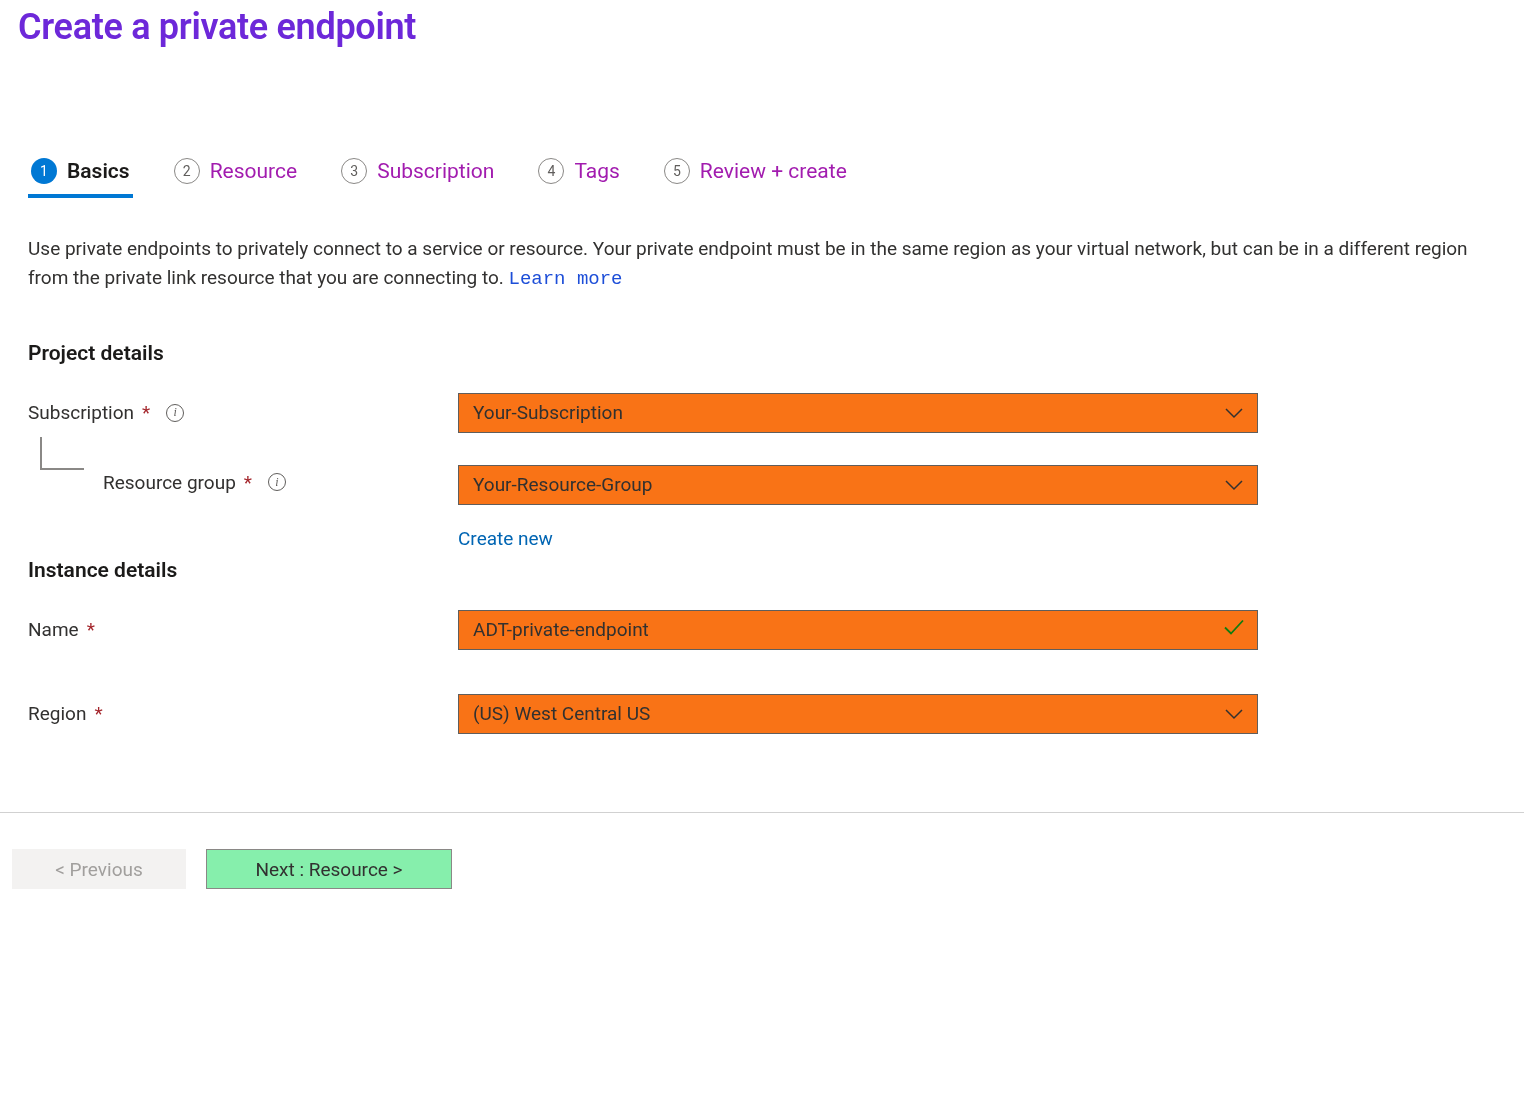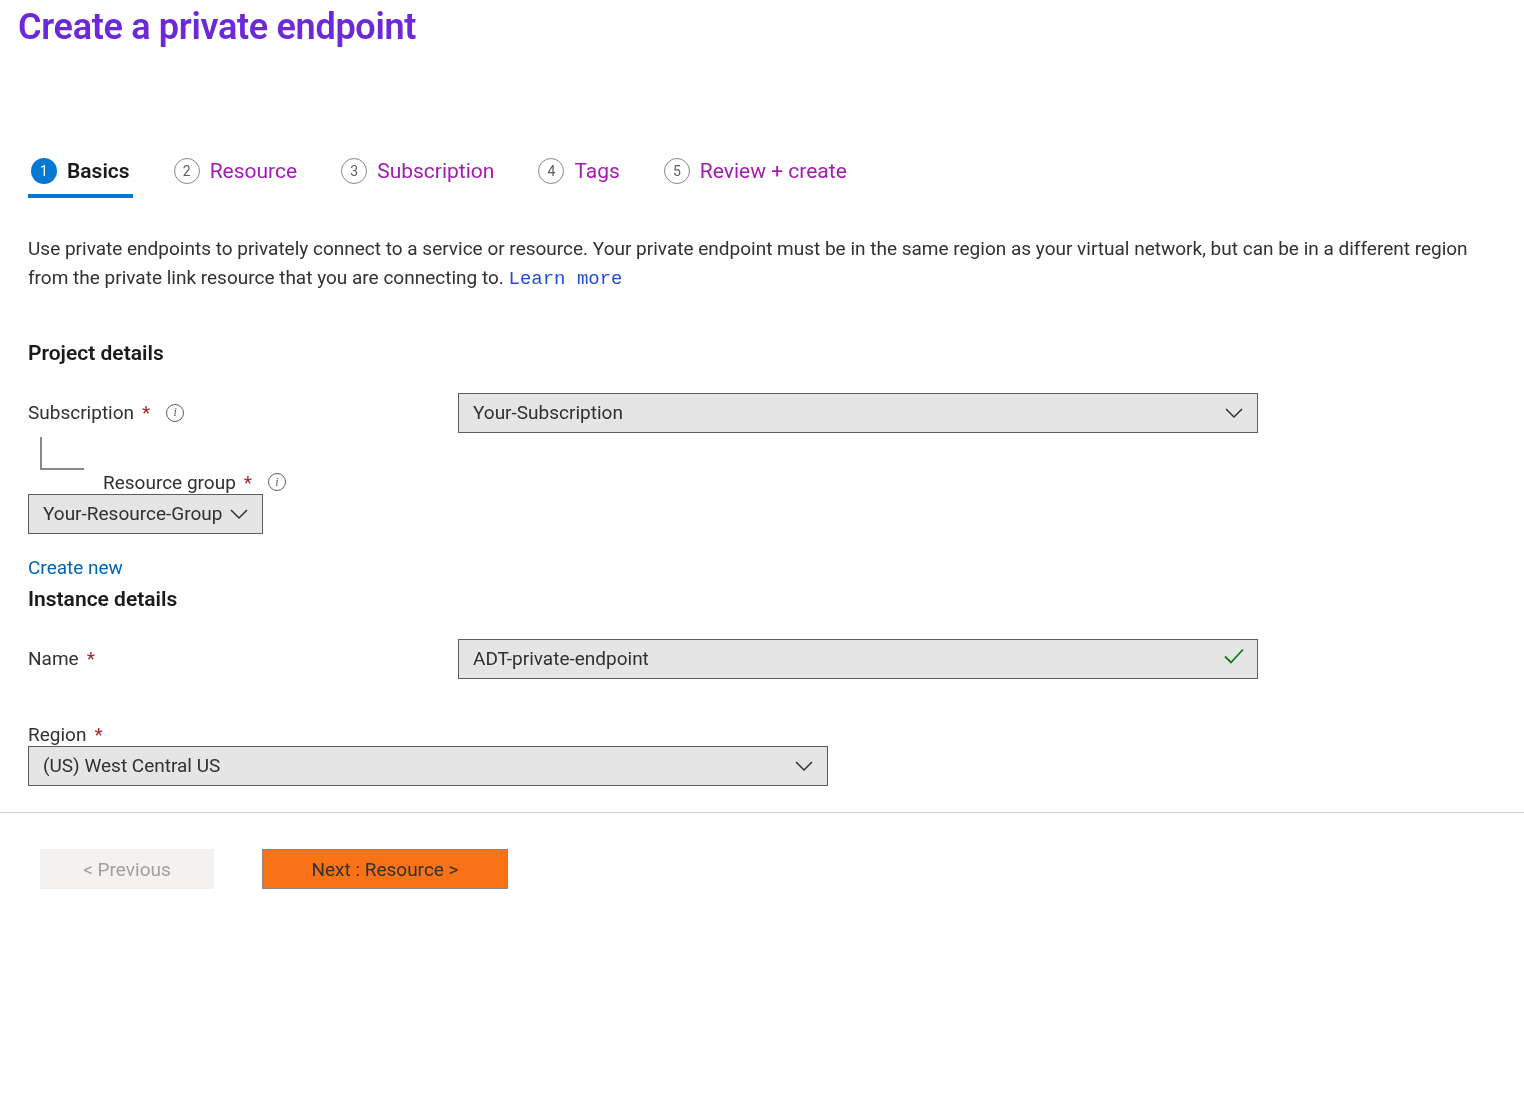--- a/index.html
+++ b/index.html
@@ -149,21 +149,21 @@
       flex: 1;
       max-width: 800px;
     }
     .select-box, .text-input {
       width: 100%;
       height: 40px;
       border: 1px solid #605e5c;
       padding: 0 40px 0 14px;
       font-size: 19px;
       color: #323130;
-      background: #e5e5e5;
+      background: #f97316;
       position: relative;
       display: flex;
       align-items: center;
       cursor: pointer;
     }
     .text-input { cursor: text; }
     .text-input input {
       border: none;
       outline: none;
       width: 100%;
@@ -186,59 +186,58 @@
       transform: translateY(-50%);
     }
     .create-new-link {
       display: block;
       margin-top: 22px;
       color: #0065b3;
       font-size: 19px;
       text-decoration: none;
       cursor: pointer;
     }
-    .section-gap { margin-bottom: 72px; flex-direction: column; }
+    .section-gap { margin-bottom: 72px; }
     .footer {
       position: absolute;
       top: 812px;
       left: 0;
       right: 0;
       border-top: 1px solid #d1d1d1;
       padding: 36px 0 0 12px;
       display: flex;
       gap: 20px;
     }
     .btn {
       height: 40px;
       padding: 0 22px;
       font-size: 19px;
       display: flex;
       align-items: center;
       justify-content: center;
       cursor: pointer;
       border: none;
       font-family: inherit;
-      margin-left: 28px;
     }
     .btn-prev {
       background: #f3f2f1;
       color: #a19f9d;
       cursor: not-allowed;
       min-width: 174px;
     }
     .btn-next {
-      background: #f97316;
+      background: #86efac;
       border: 1px solid #8a8886;
       color: #323130;
       min-width: 246px;
     }
     .instance-section { margin-top: 8px; }
     .form-row.rg-row { margin-bottom: 8px; align-items: flex-start; }
     .form-row.rg-row .label-area { padding-top: 6px; }
-    .form-row.region-row { margin-top: 44px; flex-direction: column; }
+    .form-row.region-row { margin-top: 44px; }
   </style>
 </head>
 <body>
 
 <div class="container">
   <h1 class="page-title">Create a private endpoint</h1>
 
   <div class="tabs">
     <div class="tab active">
       <span class="tab-circle">1</span>

